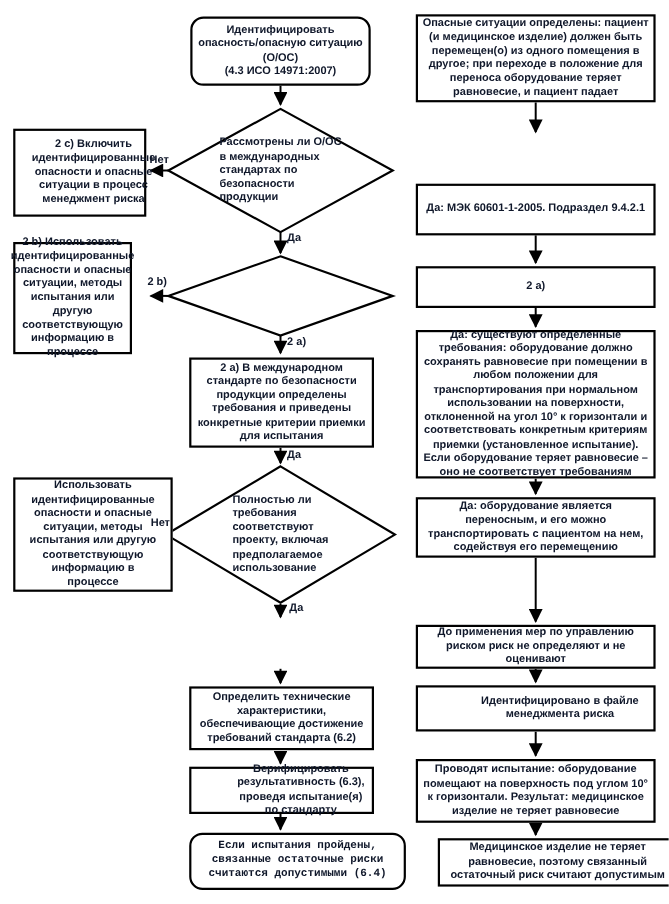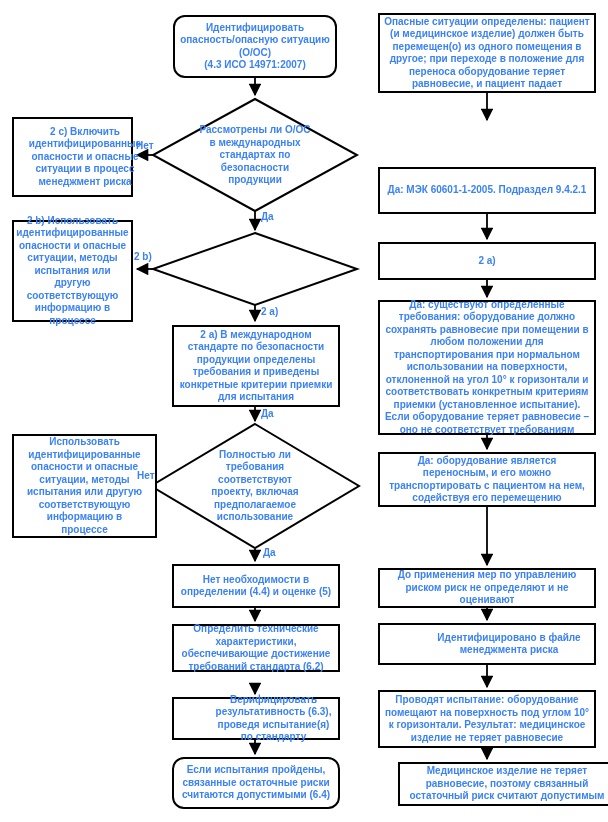--- a/index.html
+++ b/index.html
@@ -1,30 +1,30 @@
 <!DOCTYPE html>
 <html><head>
 <meta charset="utf-8">
 <style>
   html,body{margin:0;padding:0;background:#ffffff;}
   #canvas{
     position:relative;width:608px;height:822px;background:#ffffff;
     font-family:"Liberation Sans","DejaVu Sans",sans-serif;
-    font-weight:bold;color:#3b82f6;overflow:hidden;
+    font-weight:bold;color:#0f172a;overflow:hidden;
   }
   #connectors{position:absolute;left:0;top:0;z-index:0;}
   .box{
     position:absolute;box-sizing:border-box;border:2px solid #000;background:#fff;
     display:flex;align-items:center;justify-content:center;text-align:center;
     font-size:10px;line-height:1.25;white-space:pre-line;padding:2px 4px;z-index:1;
   }
   .rounded{border-radius:12px;}
   .dtext{
     position:absolute;display:flex;align-items:center;justify-content:center;
-    text-align:center;font-size:10px;line-height:1.25;white-space:pre-line;z-index:1;
+    font-size:10px;line-height:1.25;white-space:pre-line;z-index:1;
   }
   .edge-label{position:absolute;font-size:10px;line-height:1;z-index:2;white-space:nowrap;}
 </style>
 </head>
 <body>
 
 <div id="canvas">
 
   <svg id="connectors" width="608" height="822" viewBox="0 0 608 822">
     <defs>
@@ -82,41 +82,39 @@
 конкретные критерии приемки
 для испытания</div>
 
   <div class="dtext" style="left:180px;top:431px;width:150px;height:110px;">Полностью ли
 требования
 соответствуют
 проекту, включая
 предполагаемое
 использование</div>
 
-  <div class="box" style="left:172px;top:564px;width:168px;height:44px;">Нет необходимости в
-определении (4.4) и оценке (5)</div>
 
-  <div class="box" style="left:172px;top:624px;width:168px;height:48px;">Определить технические
+  <div class="box" style="left:172px;top:624px;width:168px;height:58px;">Определить технические
 характеристики,
 обеспечивающие достижение
 требований стандарта (6.2)</div>
 
   <div class="box" style="left:172px;top:697px;width:168px;height:43px;padding-left:39px;">Верифицировать результативность (6.3), проведя испытание(я) по стандарту</div>
 
-  <div class="box rounded" style="left:172px;top:757px;width:168px;height:52px;">Если испытания пройдены,
+  <div class="box rounded" style="left:172px;top:757px;width:197px;height:52px;font-family:Liberation Mono, monospace;">Если испытания пройдены,
 связанные остаточные риски
 считаются допустимыми (6.4)</div>
 
   <div class="box" style="left:12px;top:117px;width:121px;height:80px;padding-left:29px;">2 c) Включить
 идентифицированные
 опасности и опасные
 ситуации в процесс
 менеджмент риска</div>
 
-  <div class="box" style="left:12px;top:220px;width:121px;height:102px;">2 b) Использовать
+  <div class="box" style="left:12px;top:220px;width:108px;height:102px;">2 b) Использовать
 идентифицированные
 опасности и опасные
 ситуации, методы
 испытания или другую
 соответствующую
 информацию в
 процессе</div>
 
   <div class="box" style="left:12px;top:434px;width:145px;height:104px;">Использовать
 идентифицированные

